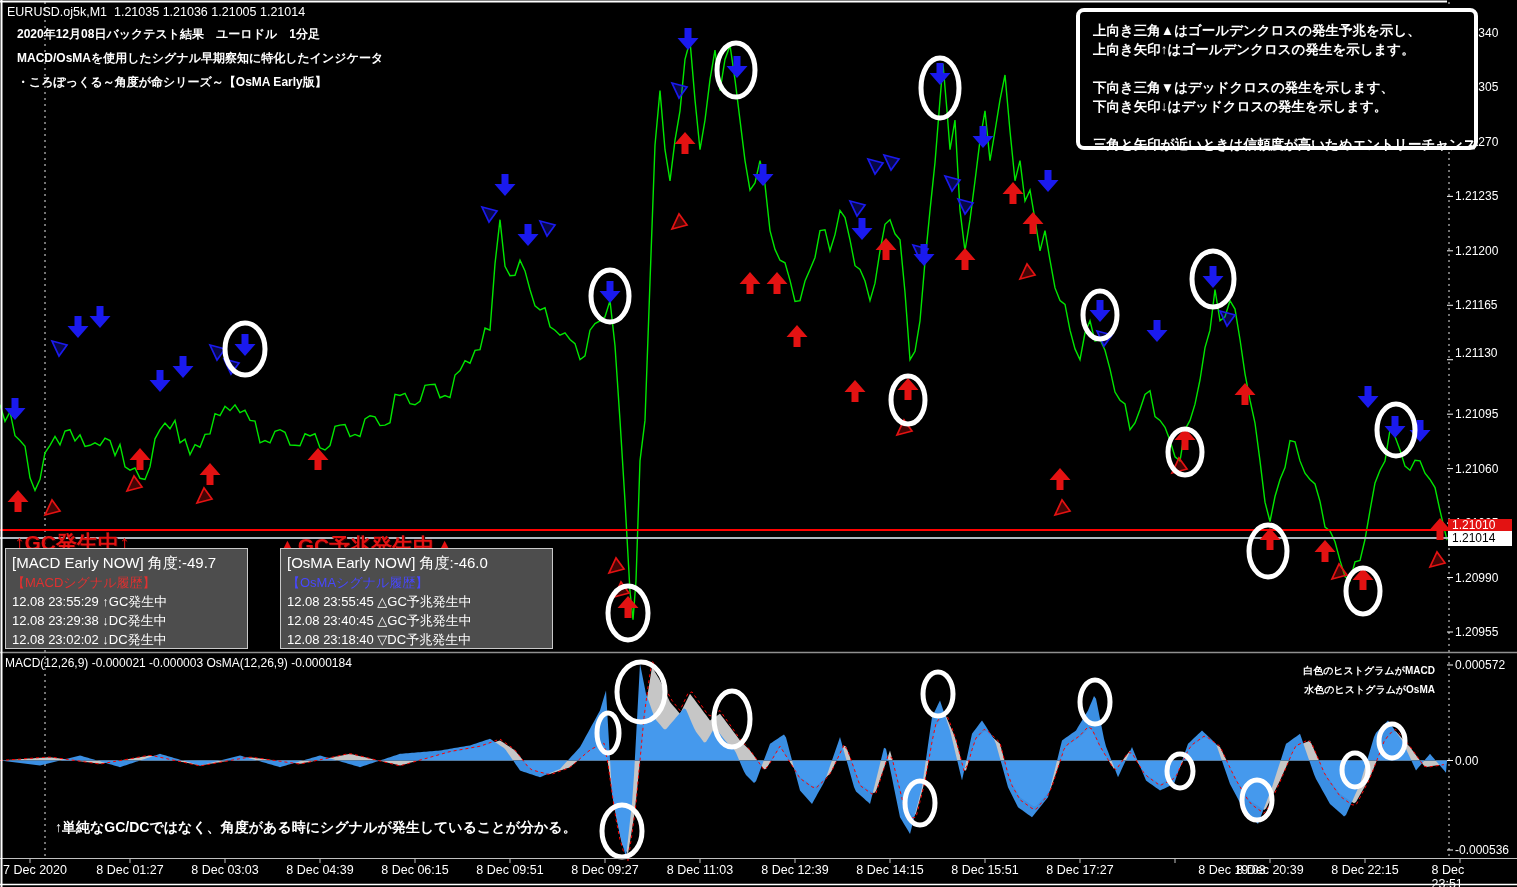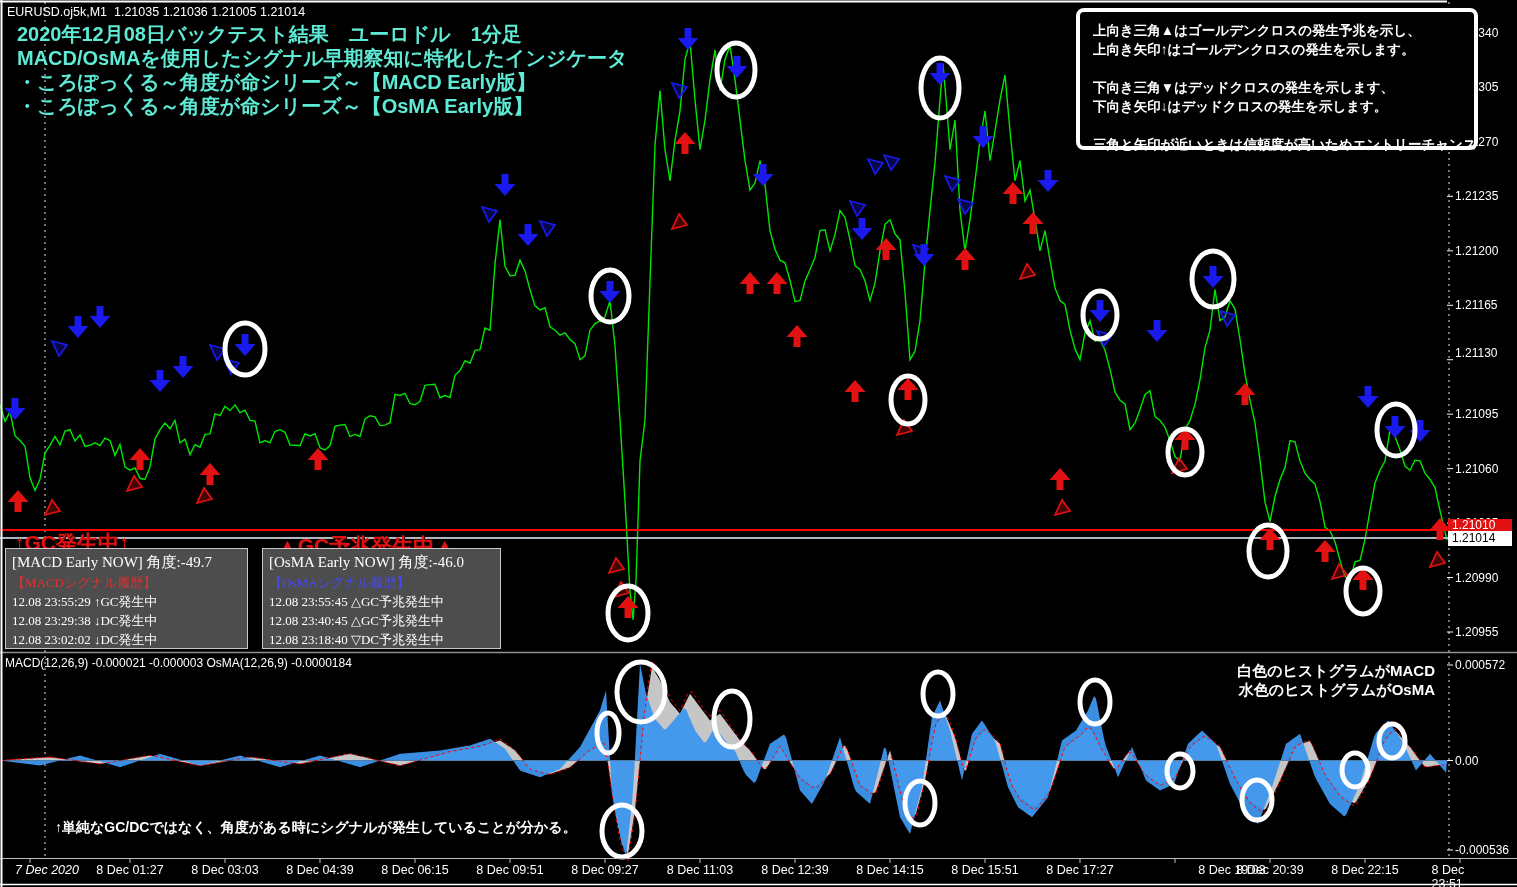--- a/index.html
+++ b/index.html
@@ -1,34 +1,34 @@
 <!DOCTYPE html>
 <html><head>
 <meta charset="utf-8">
 <style>
   html,body{margin:0;padding:0;background:#222;}
   #screen{position:relative;width:1517px;height:887px;background:#000;overflow:hidden;
           font-family:"Liberation Sans","DejaVu Sans",sans-serif;-webkit-font-smoothing:none;}
   #chart-svg{position:absolute;left:0;top:0;z-index:1;}
   .ovl{position:absolute;z-index:3;white-space:nowrap;}
   .win-title{left:7px;top:5px;color:#fff;font-size:12.5px;}
-  .hdr{left:17px;top:22px;color:#5eead4;font-size:20px;font-weight:bold;line-height:24px;
+  .hdr{left:17px;top:22px;color:#ffffff;font-size:12px;font-weight:bold;line-height:24px;
        text-shadow:1px 1px 0 #000;}
   .legend-box{left:1076px;top:8px;width:402px;height:142px;border:4px solid #fff;border-radius:8px;
               background:#000;box-sizing:border-box;padding:9px 0 0 13px;color:#fff;font-size:13.5px;
               font-weight:bold;line-height:19px;overflow:visible;}
   .legend-box div{white-space:nowrap;}
   .gc-label{color:#e31212;font-size:21px;font-weight:bold;text-shadow:1px 1px 0 #300;margin-top:12px;}
   .panel{background:#4d4d4d;border:1px solid #c8c8c8;box-sizing:border-box;color:#fff;
-         padding:3px 6px;font-size:13px;line-height:19px;font-family:Liberation Serif, serif;}
+         padding:3px 6px;font-size:13px;line-height:19px;}
   .panel .ptitle{font-size:15px;line-height:21px;color:#fff;}
   .panel .phist-red{color:#e03030;}
   .panel .phist-blue{color:#4747ff;}
   .ind-header{left:5px;top:656px;color:#fff;font-size:12px;}
-  .hist-legend{right:82px;top:661px;color:#fff;font-size:15px;font-weight:bold;text-align:right;line-height:19px;}
+  .hist-legend{right:82px;top:661px;color:#fff;font-size:10px;font-weight:bold;text-align:right;line-height:19px;}
   .bottom-note{left:55px;top:819px;color:#fff;font-size:14px;font-weight:bold;}
   .axis-label{position:absolute;color:#fff;font-size:12px;z-index:2;}
   .time-label{position:absolute;top:863px;color:#fff;font-size:12.5px;z-index:2;}
   .price-tag{position:absolute;left:1448px;width:64px;font-size:12px;z-index:4;padding-left:4px;box-sizing:border-box;}
   .tag-red{background:#e31212;color:#fff;}
   .tag-white{background:#fff;color:#000;}
   .pane-hotspot{position:absolute;left:0;z-index:0;}
 </style>
 </head>
 <body>
@@ -181,21 +181,20 @@
   <div class="pane-hotspot" style="top:653px;width:1447px;height:205px;"></div>
 
   <div class="ovl win-title">
     <span>EURUSD.oj5k,M1</span>&nbsp;
     <span>1.21035 1.21036 1.21005 1.21014</span>
   </div>
 
   <div class="ovl hdr">
     <div>2020年12月08日バックテスト結果　ユーロドル　1分足</div>
     <div>MACD/OsMAを使用したシグナル早期察知に特化したインジケータ</div>
-    <div>・ころぽっくる～角度が命シリーズ～【MACD Early版】</div>
     <div>・ころぽっくる～角度が命シリーズ～【OsMA Early版】</div>
   </div>
 
   <div class="ovl legend-box" id="legend-box">
       <div class="">上向き三角▲はゴールデンクロスの発生予兆を示し、</div>
       <div class="">上向き矢印↑はゴールデンクロスの発生を示します。</div>
       <div class="" style="height: 19px;"></div>
       <div class="">下向き三角▼はデッドクロスの発生を示します、</div>
       <div class="">下向き矢印↓はデッドクロスの発生を示します。</div>
       <div class="" style="height: 19px;"></div>
@@ -208,21 +207,21 @@
   <div class="ovl panel" style="left:5px;top:548px;width:243px;height:101px;">
     <div class="ptitle">[MACD Early NOW] 角度:-49.7</div>
     <div class="phist-red">【MACDシグナル履歴】</div>
     <div id="macd-rows">
         <div class="">12.08 23:55:29 ↑GC発生中</div>
         <div class="">12.08 23:29:38 ↓DC発生中</div>
         <div class="">12.08 23:02:02 ↓DC発生中</div>
       </div>
   </div>
 
-  <div class="ovl panel" style="left:262px;top:548px;width:239px;height:101px;">
+  <div class="ovl panel" style="left:280px;top:548px;width:273px;height:101px;">
     <div class="ptitle">[OsMA Early NOW] 角度:-46.0</div>
     <div class="phist-blue">【OsMAシグナル履歴】</div>
     <div id="osma-rows">
         <div class="">12.08 23:55:45 △GC予兆発生中</div>
         <div class="">12.08 23:40:45 △GC予兆発生中</div>
         <div class="">12.08 23:18:40 ▽DC予兆発生中</div>
       </div>
   </div>
 
   <div class="ovl ind-header">MACD(12,26,9) -0.000021 -0.000003  OsMA(12,26,9) -0.0000184</div>
@@ -250,21 +249,21 @@
       <div class="axis-label" style="left: 1455px; top: 516.091px;">1.21025</div>
       <div class="axis-label" style="left: 1455px; top: 570.545px;">1.20990</div>
       <div class="axis-label" style="left: 1455px; top: 625px;">1.20955</div>
     </div>
   <div id="indicator-axis">
       <div class="axis-label" style="left: 1455px; top: 658px;">0.000572</div>
       <div class="axis-label" style="left: 1455px; top: 753.505px;">0.00</div>
       <div class="axis-label" style="left: 1455px; top: 843px;">-0.000536</div>
     </div>
   <div id="time-axis">
-      <div class="time-label" style="left: 15px; font-style: italic;">7 Dec 2020</div>
+      <div class="time-label" style="left: 3px;">7 Dec 2020</div>
       <div class="time-label" style="left: 130px; transform: translateX(-50%);">8 Dec 01:27</div>
       <div class="time-label" style="left: 225px; transform: translateX(-50%);">8 Dec 03:03</div>
       <div class="time-label" style="left: 320px; transform: translateX(-50%);">8 Dec 04:39</div>
       <div class="time-label" style="left: 415px; transform: translateX(-50%);">8 Dec 06:15</div>
       <div class="time-label" style="left: 510px; transform: translateX(-50%);">8 Dec 09:51</div>
       <div class="time-label" style="left: 605px; transform: translateX(-50%);">8 Dec 09:27</div>
       <div class="time-label" style="left: 700px; transform: translateX(-50%);">8 Dec 11:03</div>
       <div class="time-label" style="left: 795px; transform: translateX(-50%);">8 Dec 12:39</div>
       <div class="time-label" style="left: 890px; transform: translateX(-50%);">8 Dec 14:15</div>
       <div class="time-label" style="left: 985px; transform: translateX(-50%);">8 Dec 15:51</div>

